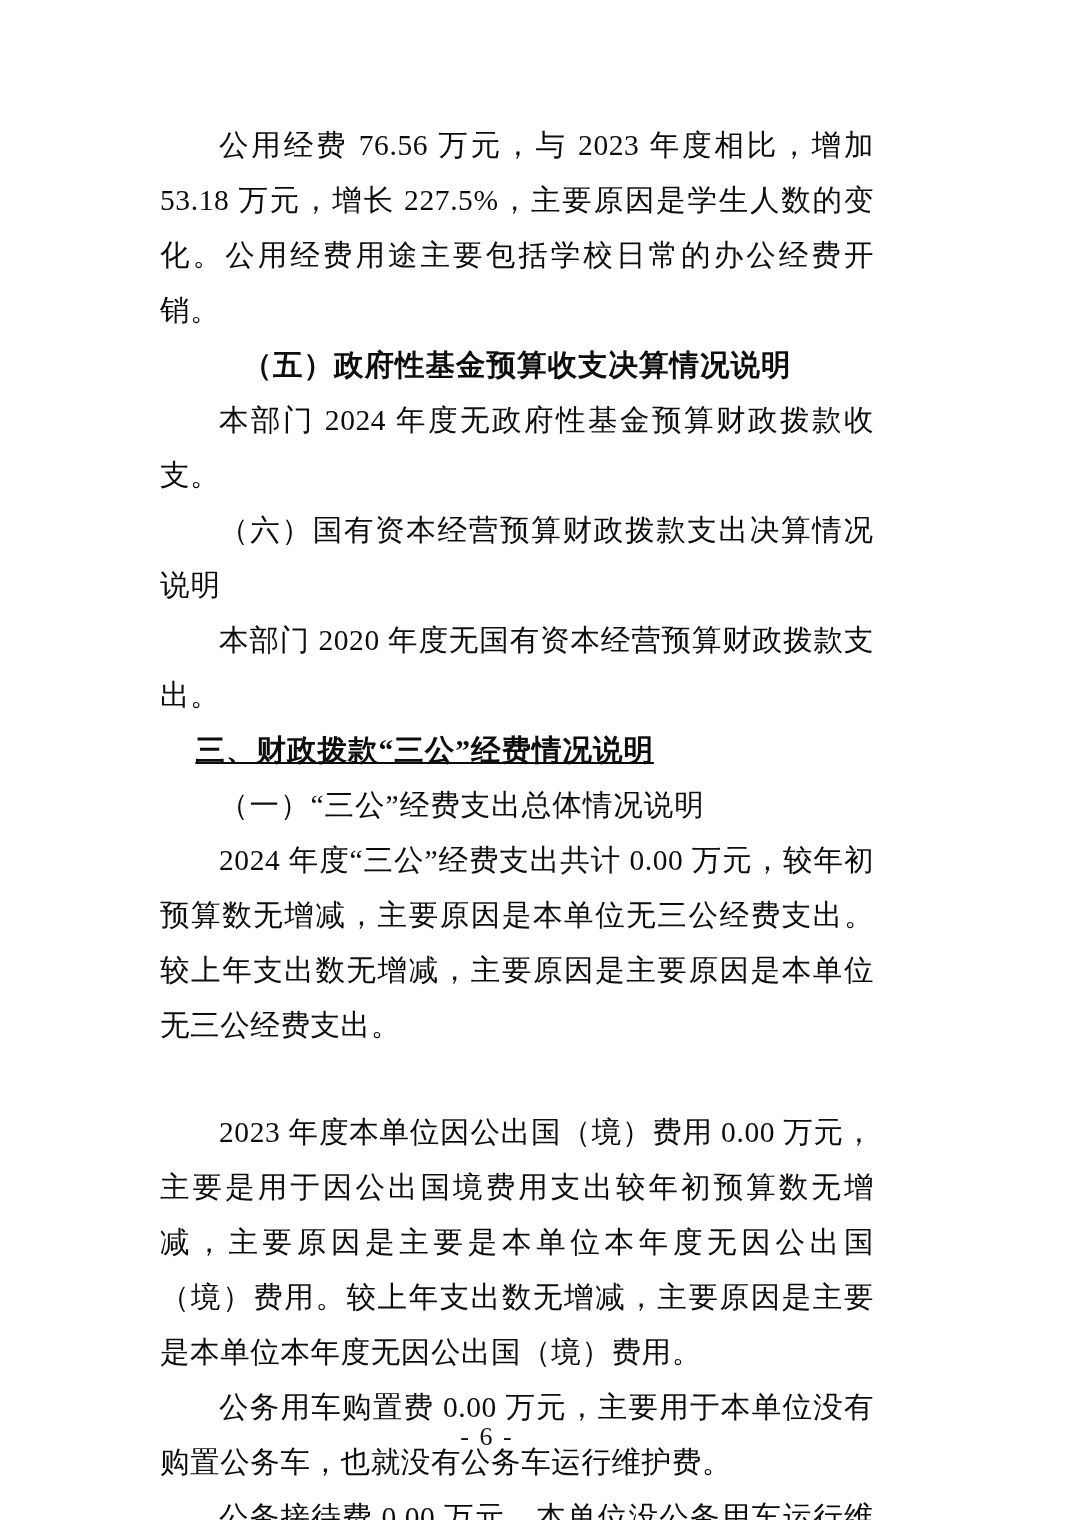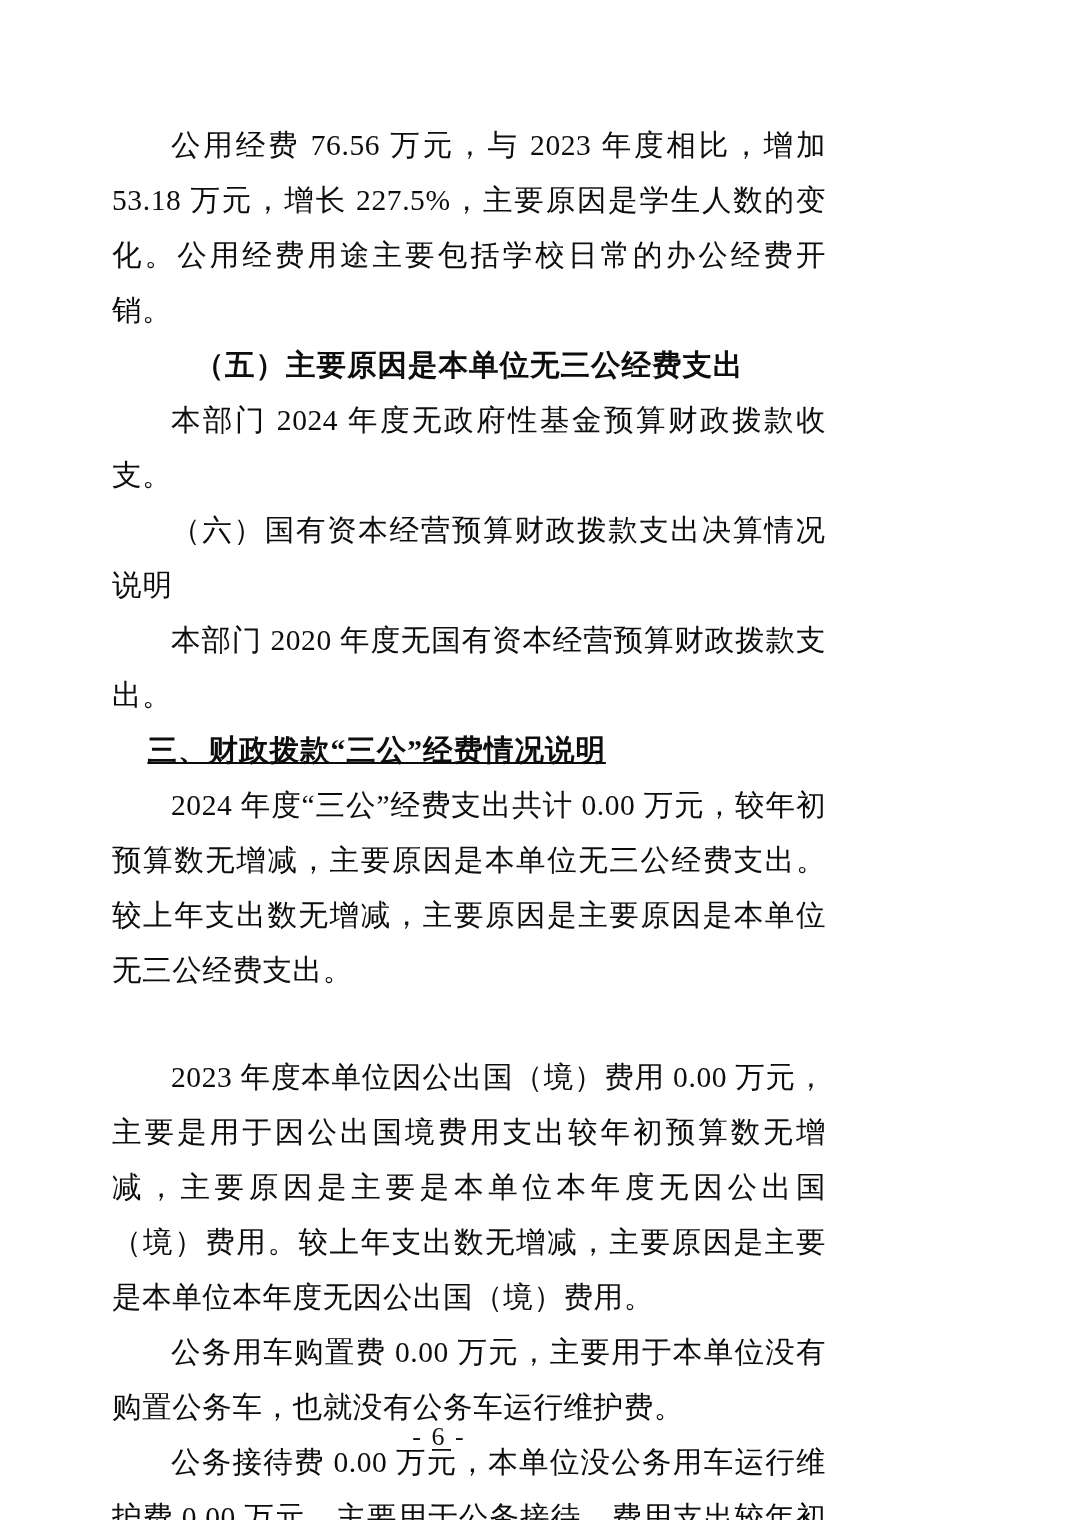--- a/index.html
+++ b/index.html
@@ -10,20 +10,21 @@
   .page {
     position: relative;
     width: 878px;
     height: 1520px;
     background: #ffffff;
     box-sizing: border-box;
     padding: 118px 52px 60px 112px;
     font-family: "Liberation Serif", "DejaVu Serif", serif;
     color: #0d0d0d;
     overflow: hidden;
+    margin-left: 48px;
   }
   .doc-body {
     font-size: 29.5px;
     line-height: 55px;
     text-align: justify;
     text-justify: inter-ideograph;
   }
   p {
     margin: 0;
     padding: 0;
@@ -64,30 +65,31 @@
   }
 </style>
 </head>
 <body>
 
 <div class="page">
   <div class="doc-body">
 
     <p class="para">公用经费 76.56 万元，与 2023 年度相比，增加 53.18 万元，增长 227.5%，主要原因是学生人数的变化。公用经费用途主要包括学校日常的办公经费开销。</p>
 
-    <p class="heading-center">（五）主要原因是本单位无三公经费支出</p>
+    <p class="heading-center">（五）政府性基金预算收支决算情况说明</p>
 
     <p class="para">本部门 2024 年度无政府性基金预算财政拨款收支。</p>
 
     <p class="heading">（六）国有资本经营预算财政拨款支出决算情况说明</p>
 
     <p class="para">本部门 2020 年度无国有资本经营预算财政拨款支出。</p>
 
     <p class="heading-major">三、财政拨款“三公”经费情况说明</p>
 
+    <p class="heading">（一）“三公”经费支出总体情况说明</p>
 
     <p class="para">2024 年度“三公”经费支出共计 0.00 万元，较年初预算数无增减，主要原因是本单位无三公经费支出。较上年支出数无增减，主要原因是主要原因是本单位无三公经费支出。</p>
 
     <div class="spacer"></div>
 
 
     <p class="para">2023 年度本单位因公出国（境）费用 0.00 万元，主要是用于因公出国境费用支出较年初预算数无增减，主要原因是主要是本单位本年度无因公出国（境）费用。较上年支出数无增减，主要原因是主要是本单位本年度无因公出国（境）费用。</p>
 
     <p class="para">公务用车购置费 0.00 万元，主要用于本单位没有购置公务车，也就没有公务车运行维护费。</p>
 

